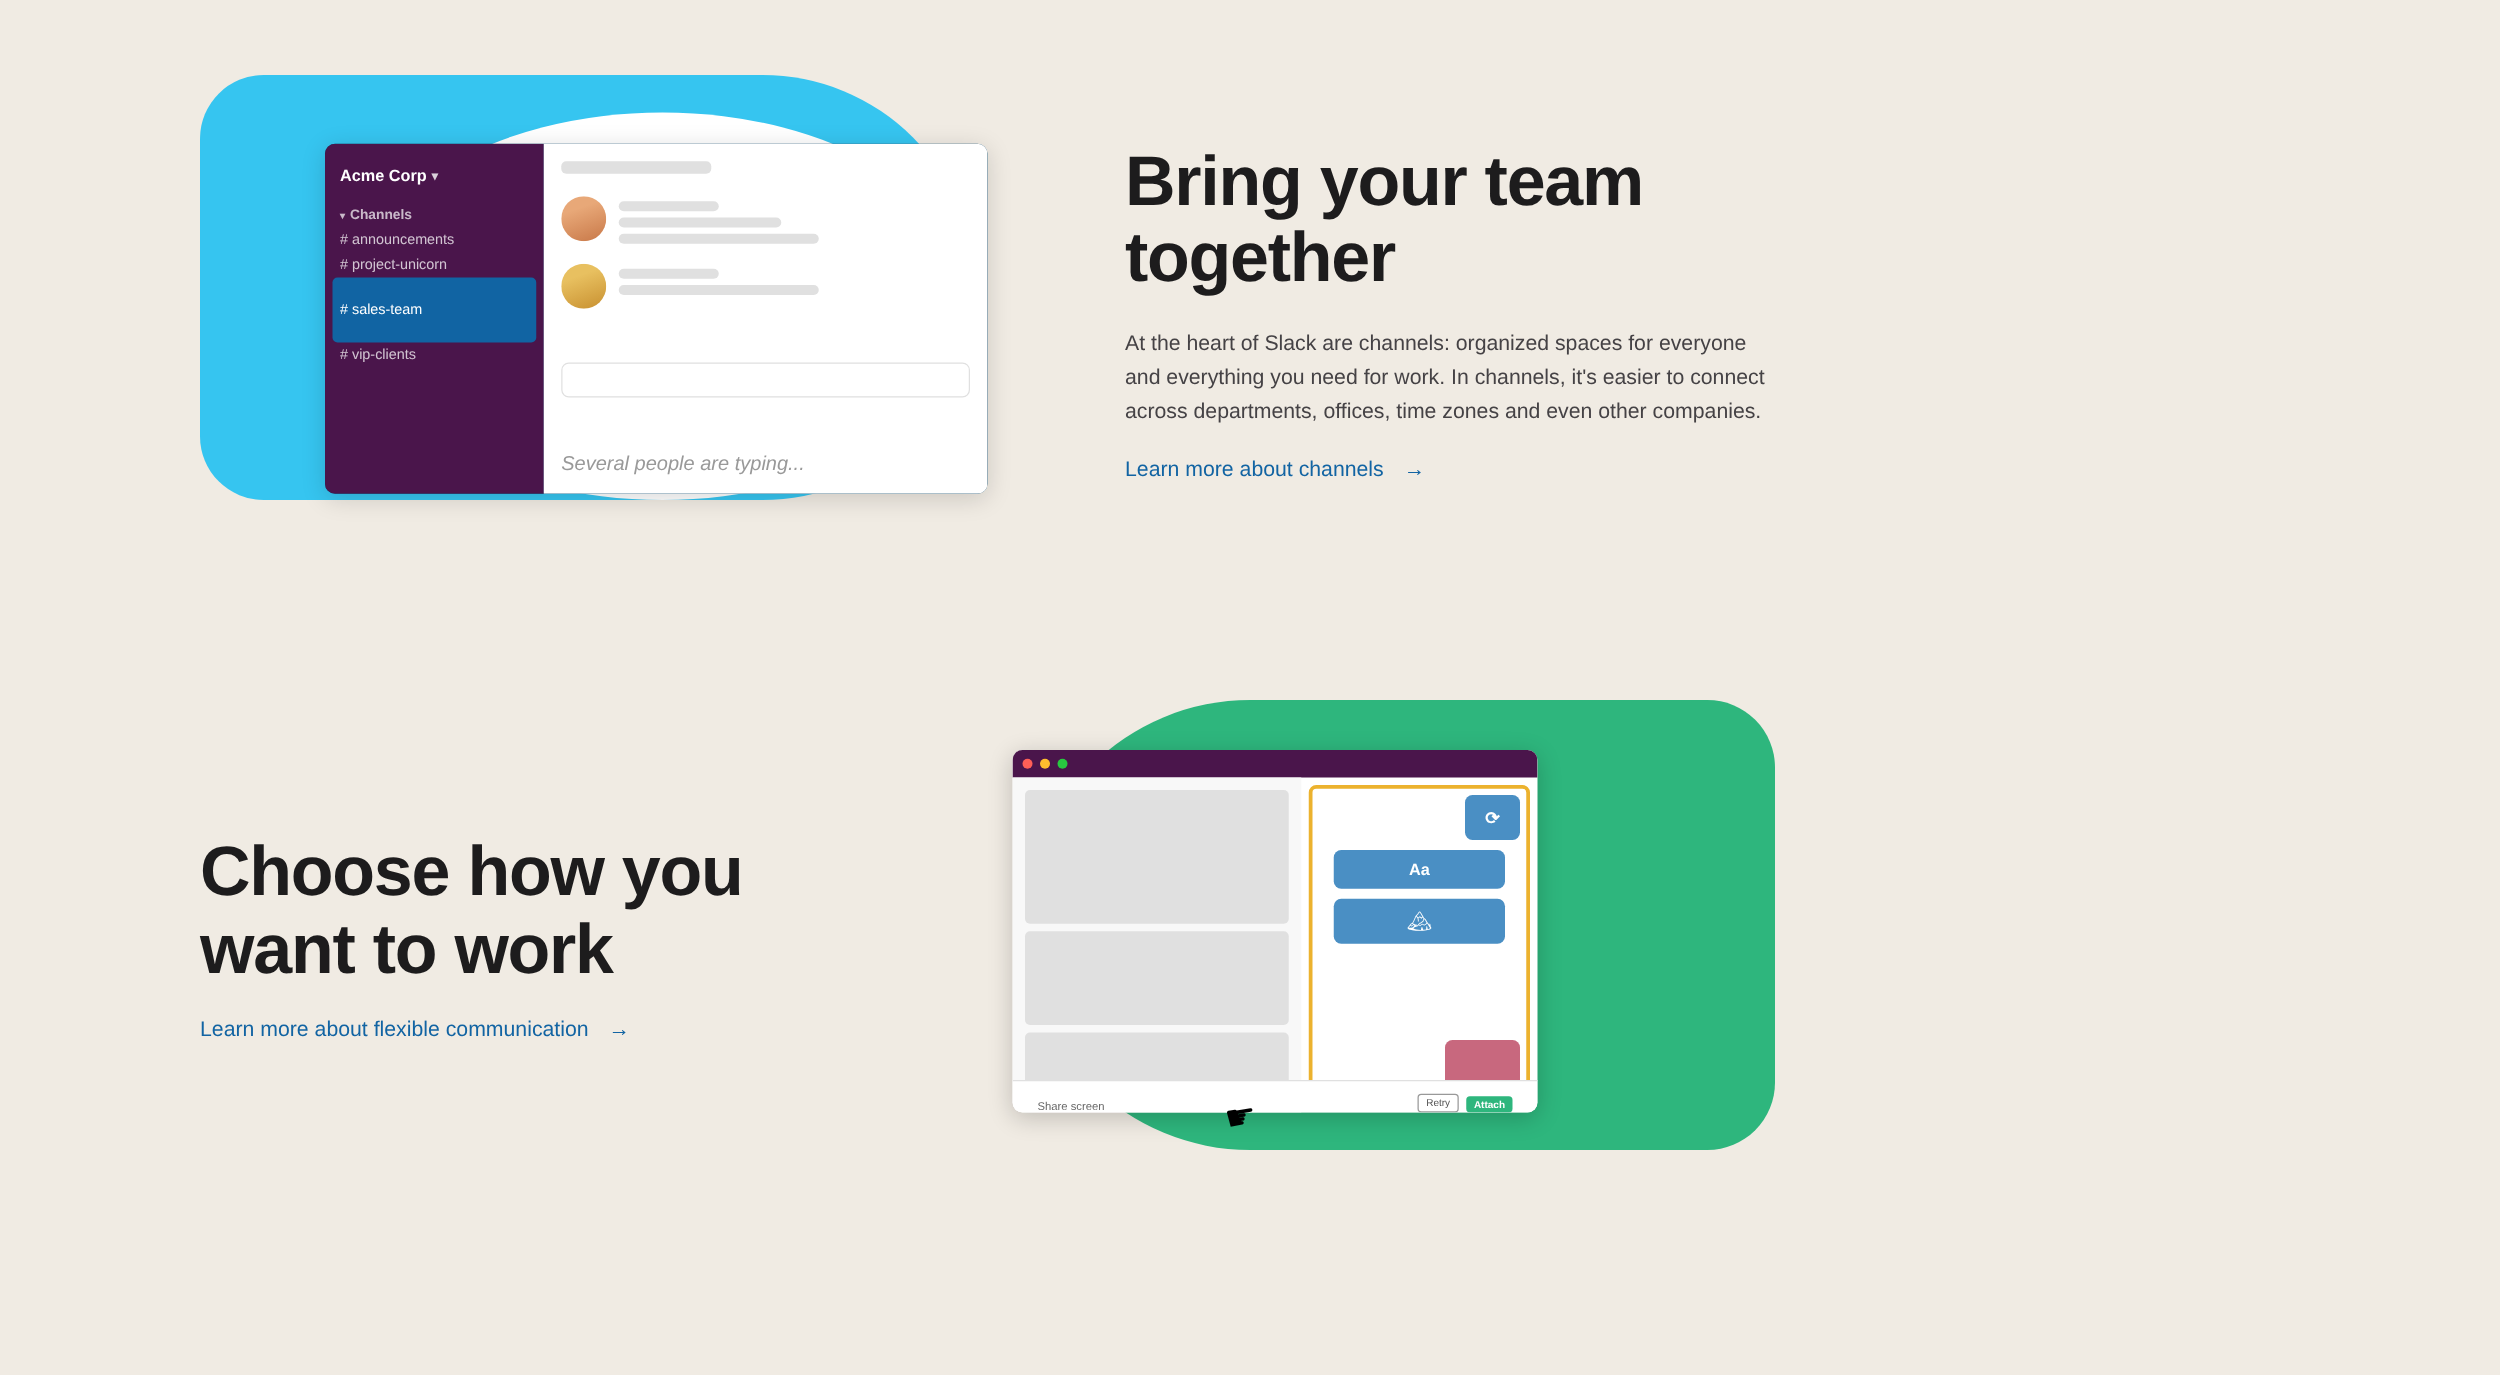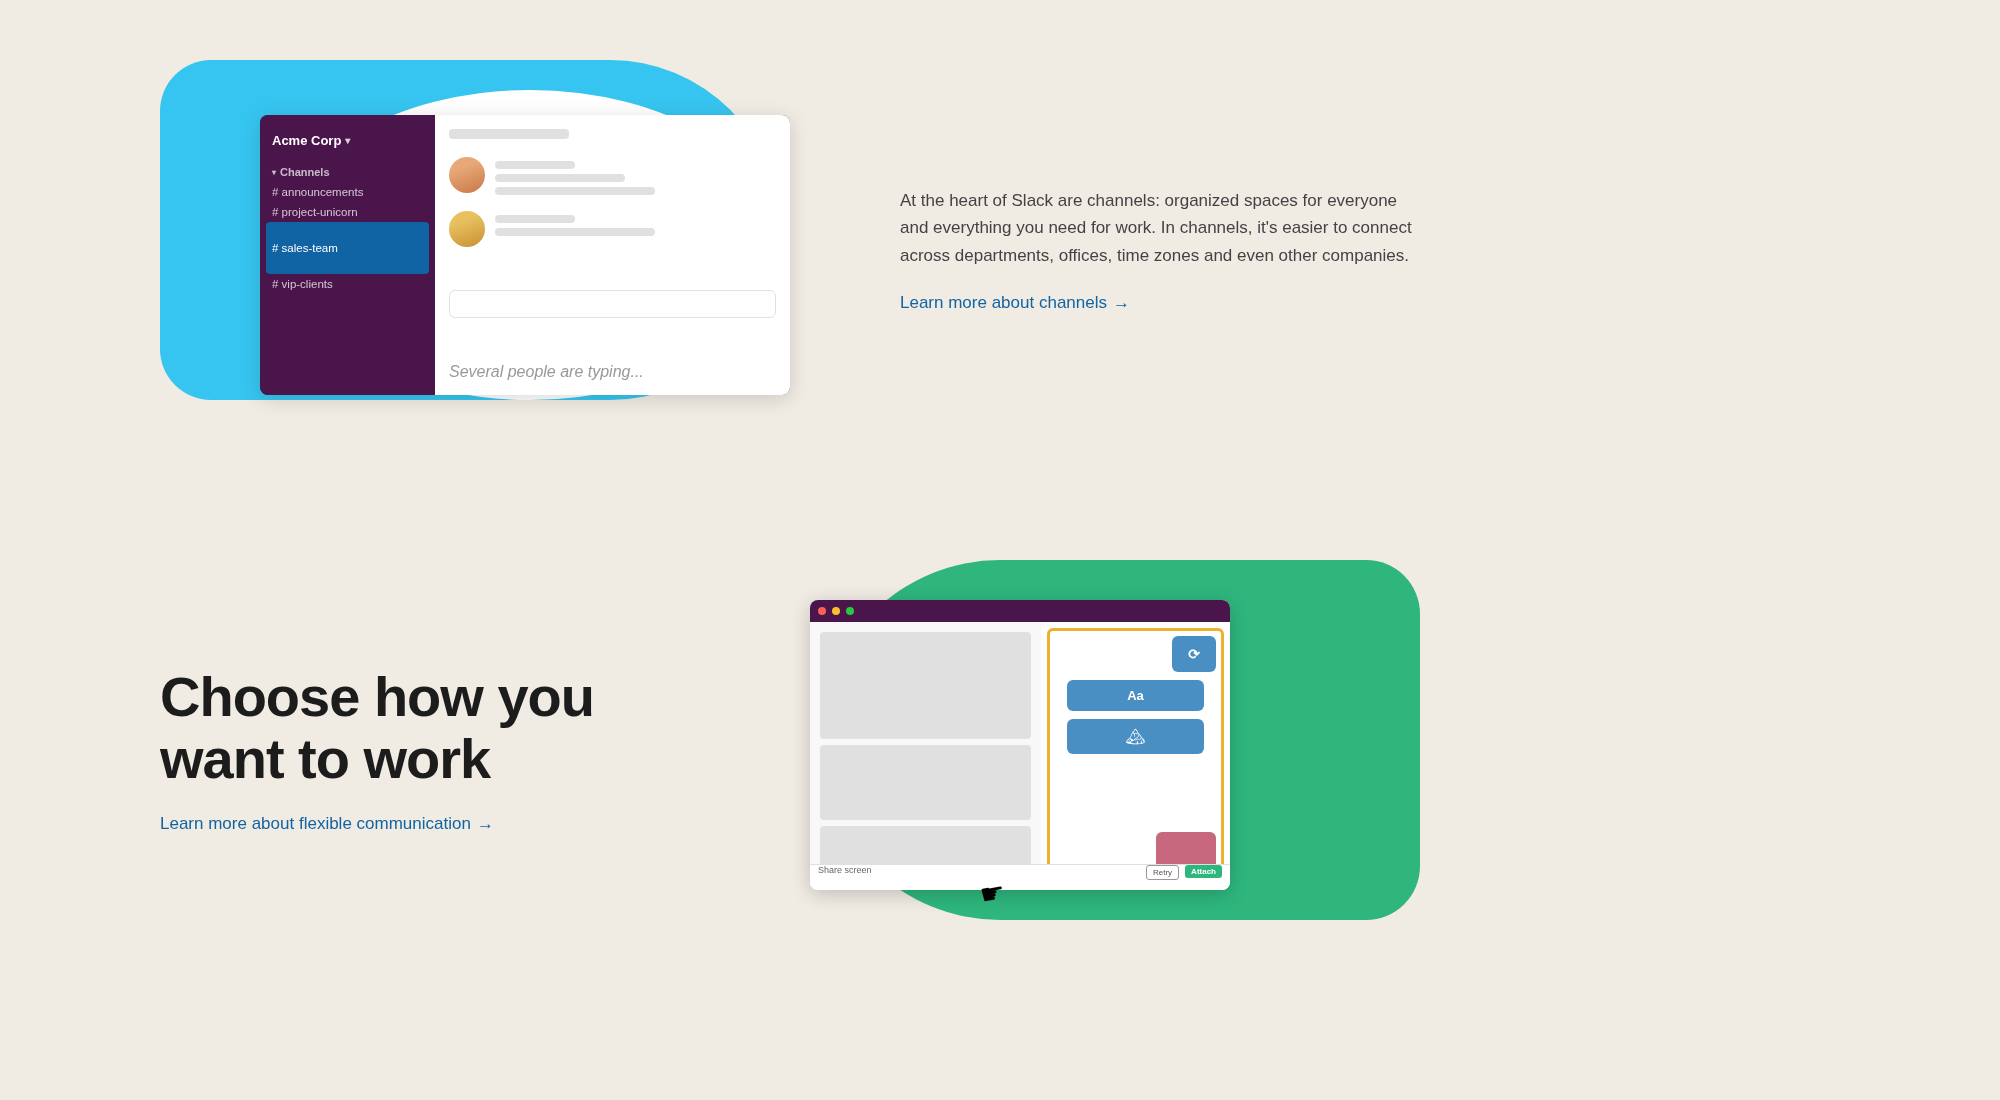--- a/index.html
+++ b/index.html
@@ -207,21 +207,21 @@
       max-width: 520px;
     }
 
     .link-arrow {
       color: #1264a3;
       font-size: 17px;
       font-weight: 500;
       text-decoration: none;
       display: inline-flex;
       align-items: flex-end;
-      gap: 6px;
+      gap: 16px;
       cursor: pointer;
     }
 
     
     .section-2 {
       display: flex;
       align-items: center;
       padding: 60px 160px 60px 160px;
       gap: 80px;
       min-height: 430px;
@@ -373,22 +373,22 @@
     }
 
     .huddle-footer {
       position: absolute;
       bottom: 0;
       left: 0;
       right: 0;
       background: white;
       height: 26px;
       display: flex;
-      align-items: flex-start;
-      padding: 0 8px;
+      align-items: flex-end;
+      padding: 0 20px;
       gap: 6px;
       border-top: 1px solid #e0e0e0;
       font-size: 9px;
       color: #666;
     }
 
     .btn-green {
       background: #2eb67d;
       color: white;
       border-radius: 3px;
@@ -474,20 +474,21 @@
         </div>
 
         <div class="message-input-bar"></div>
 
         <div class="typing-indicator">Several people are typing...</div>
       </div>
     </div>
   </div>
 
   <div class="content-1">
+    <h2 class="section-title">Bring your team<br>together</h2>
     <p class="section-desc">At the heart of Slack are channels: organized spaces for everyone and everything you need for work. In channels, it's easier to connect across departments, offices, time zones and even other companies.</p>
     <a class="link-arrow">
       <span>Learn more about channels</span>
       <span>→</span>
     </a>
   </div>
 
 </section>
 
 <section class="section-2">

